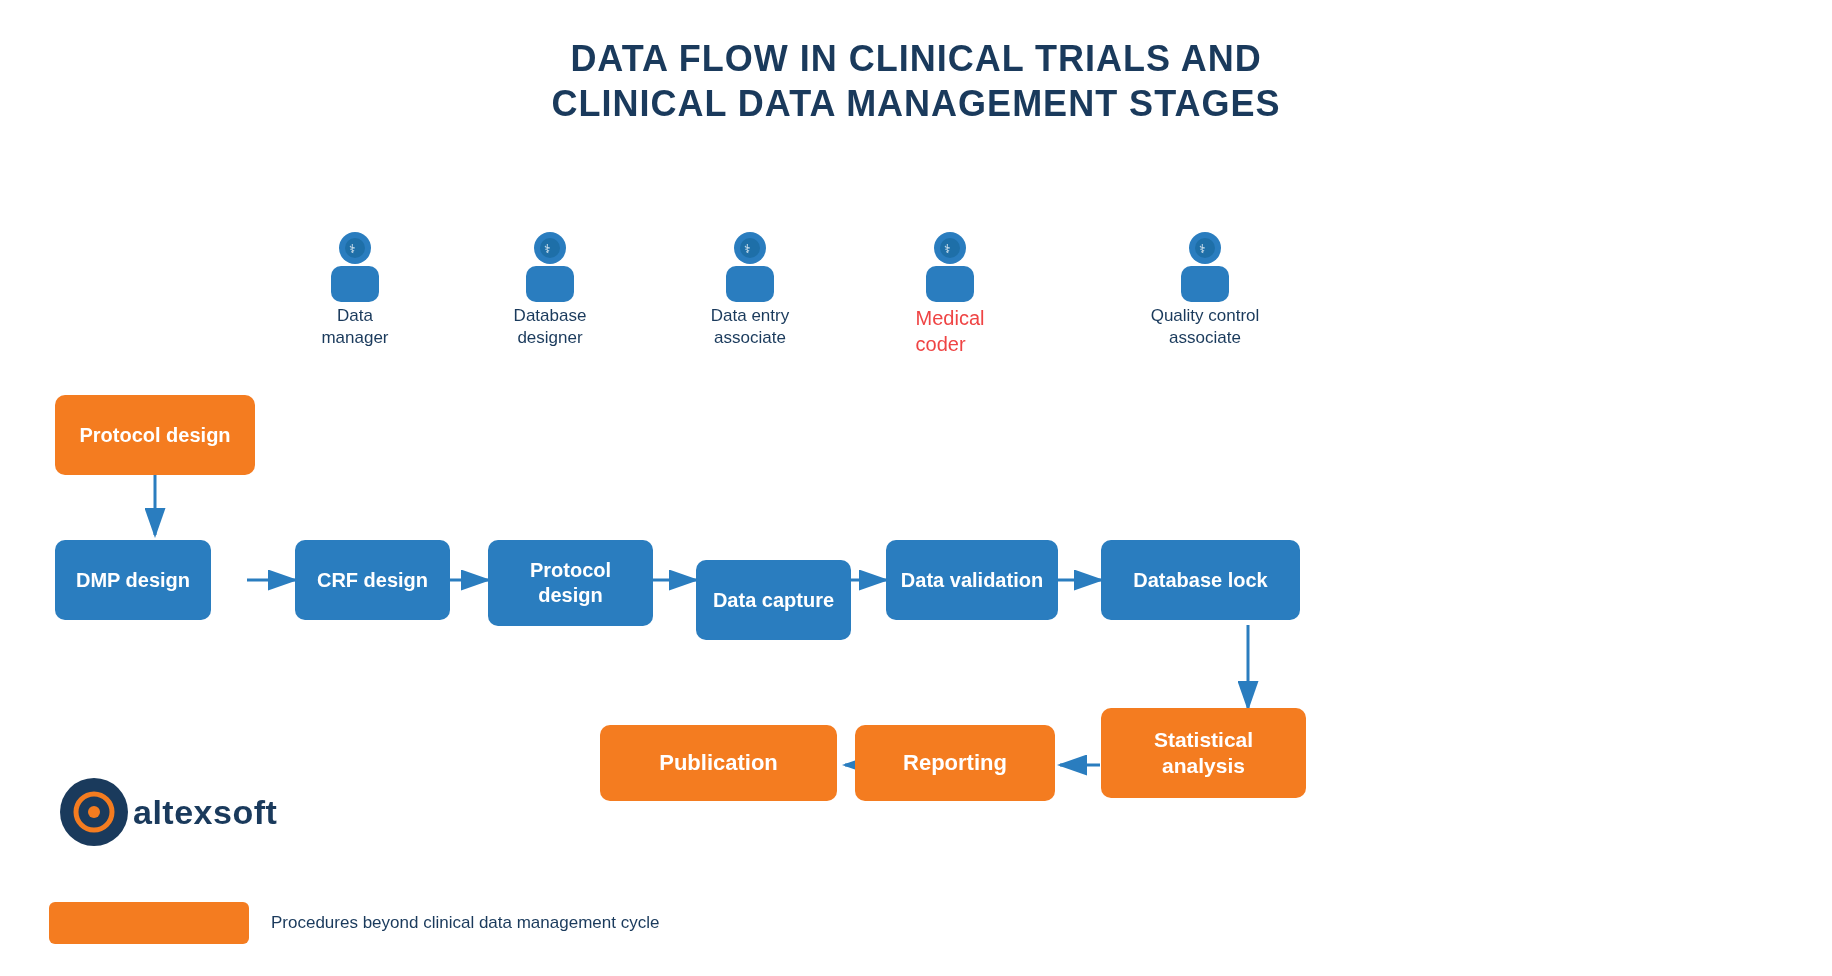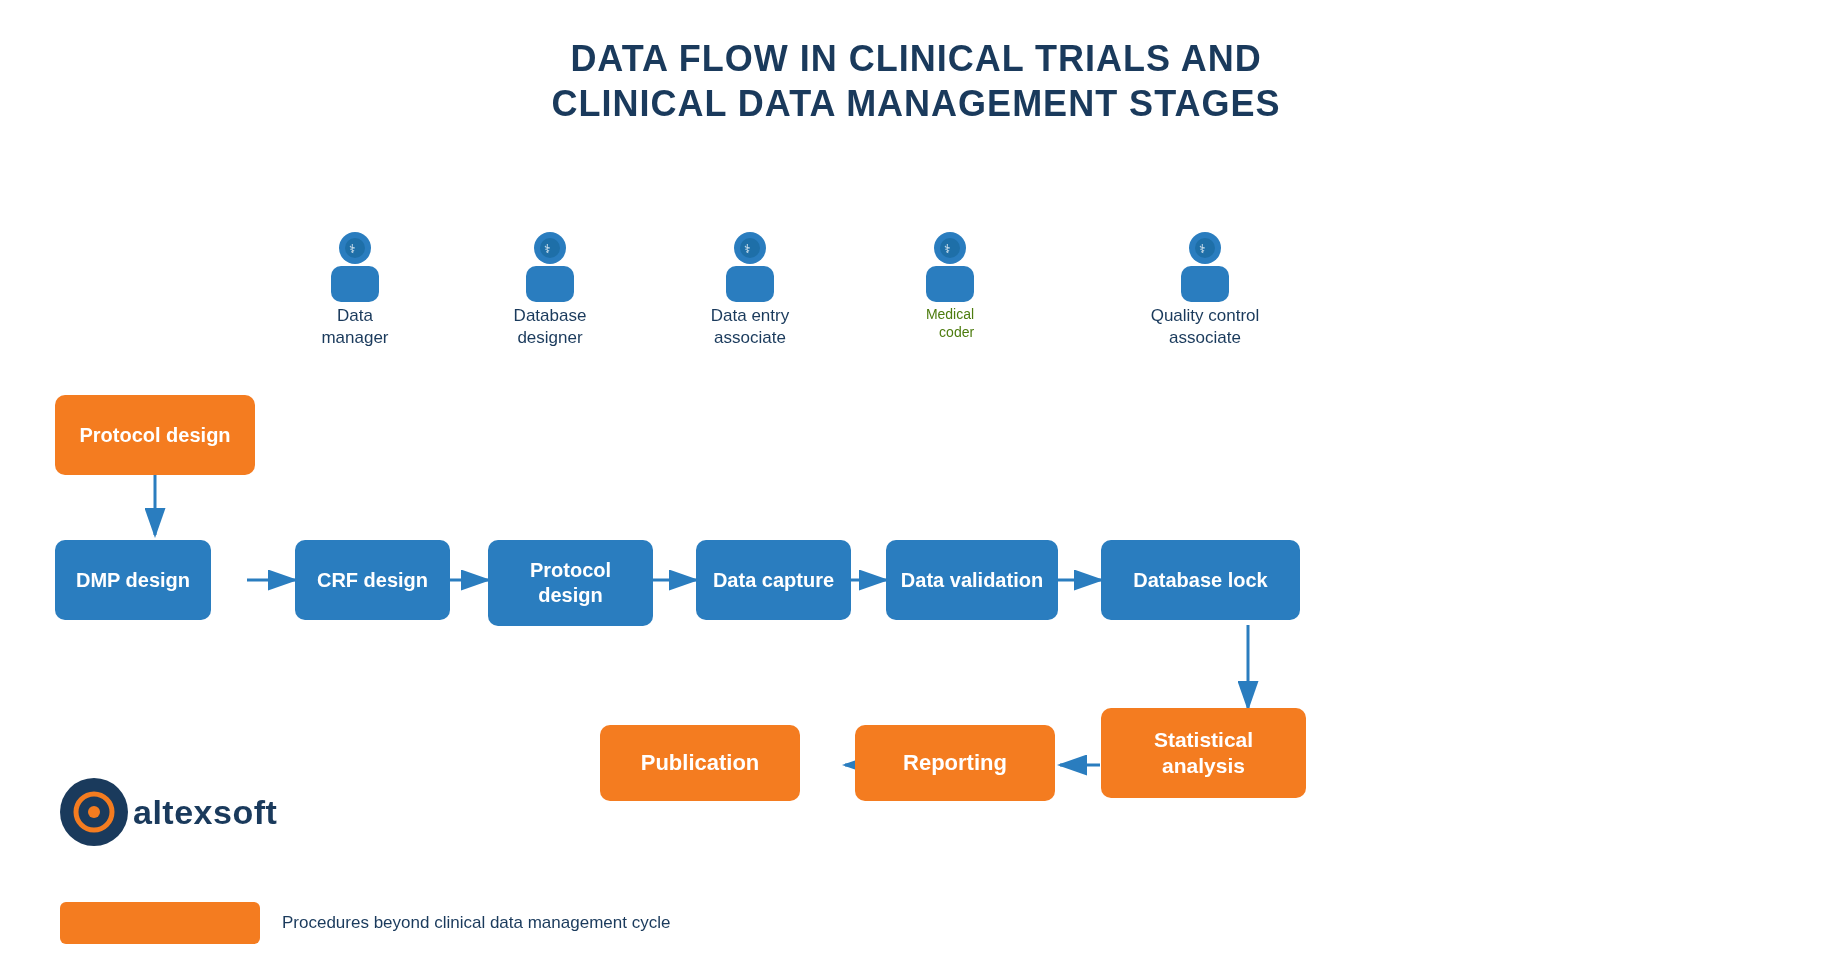--- a/index.html
+++ b/index.html
@@ -79,21 +79,21 @@
       font-size: 34px;
       font-weight: 700;
       color: #1a3a5c;
       letter-spacing: 0.5px;
     }
 
     
     .legend {
       position: absolute;
       bottom: 32px;
-      left: 60px;
+      left: 49px;
       display: flex;
       align-items: center;
       gap: 22px;
     }
 
     .legend-box {
       width: 200px;
       height: 42px;
       background: #f47c20;
       border-radius: 6px;
@@ -197,21 +197,21 @@
       <span style="font-size:17px; color:#1a3a5c; text-align:center; line-height:1.3;">Data entry<br>associate</span>
     </div>
 
     <div style="position:absolute; top:80px; left:855px; display:flex; flex-direction:column; align-items:center; width:190px;">
       <svg class="person-svg" viewBox="0 0 65 75">
         <circle cx="32" cy="18" r="16" fill="#2a7dbf"></circle>
         <circle cx="32" cy="18" r="10" fill="#1e6fa8"></circle>
         <text x="26" y="23" font-size="12" fill="#fff">⚕</text>
         <rect x="8" y="36" width="48" height="36" rx="10" fill="#2a7dbf"></rect>
       </svg>
-      <span style="font-size:14px; color:#4d7c0f; text-align:right; line-height:1.3;">Medical<br>coder</span>
+      <span style="font-size:20px; color:#ef4444; text-align:left; line-height:1.3;">Medical<br>coder</span>
     </div>
 
     <div style="position:absolute; top:80px; left:1095px; display:flex; flex-direction:column; align-items:center; width:220px;">
       <svg class="person-svg" viewBox="0 0 65 75">
         <circle cx="32" cy="18" r="16" fill="#2a7dbf"></circle>
         <circle cx="32" cy="18" r="10" fill="#1e6fa8"></circle>
         <text x="26" y="23" font-size="12" fill="#fff">⚕</text>
         <rect x="8" y="36" width="48" height="36" rx="10" fill="#2a7dbf"></rect>
       </svg>
       <span style="font-size:17px; color:#1a3a5c; text-align:center; line-height:1.3;">Quality control<br>associate</span>
@@ -229,21 +229,21 @@
       </div>
     </div>
 
     <div style="position:absolute; top:390px; left:488px;">
       <div class="process-box" style="width:165px;">
         <span>Protocol design</span>
       </div>
     </div>
 
     <div style="position:absolute; top:390px; left:696px;">
-      <div class="process-box" style="width:148px;">
+      <div class="process-box" style="width:148px;margin-top:20px;">
         <span>Data capture</span>
       </div>
     </div>
 
     <div style="position:absolute; top:390px; left:886px;">
       <div class="process-box" style="width:172px;">
         <span>Data validation</span>
       </div>
     </div>
 
@@ -260,21 +260,21 @@
       </div>
     </div>
 
     <div style="position:absolute; top:575px; left:855px;border-radius:8px;">
       <div class="process-box orange" style="width:200px; min-height:76px; font-size:22px;">
         <span>Reporting</span>
       </div>
     </div>
 
     <div style="position:absolute; top:575px; left:600px;">
-      <div class="process-box orange" style="width:200px; min-height:76px; font-size:22px;">
+      <div class="process-box orange" style="width:237px; min-height:76px; font-size:22px;">
         <span>Publication</span>
       </div>
     </div>
 
   </div>
 
   <div class="logo-area" style="position:absolute; bottom:130px; left:60px;">
     <div class="logo-circle">
       <svg width="44" height="44" viewBox="0 0 44 44">
         <circle cx="22" cy="22" r="18" fill="none" stroke="#f47c20" stroke-width="5"></circle>

